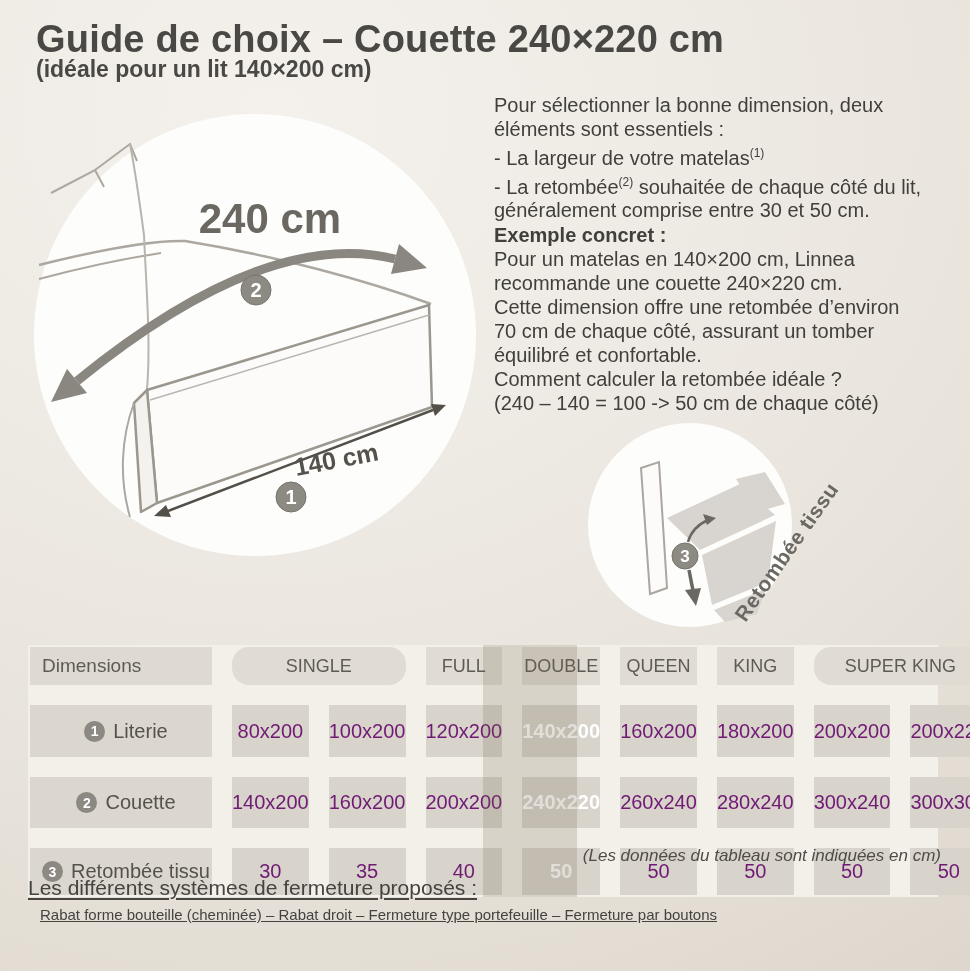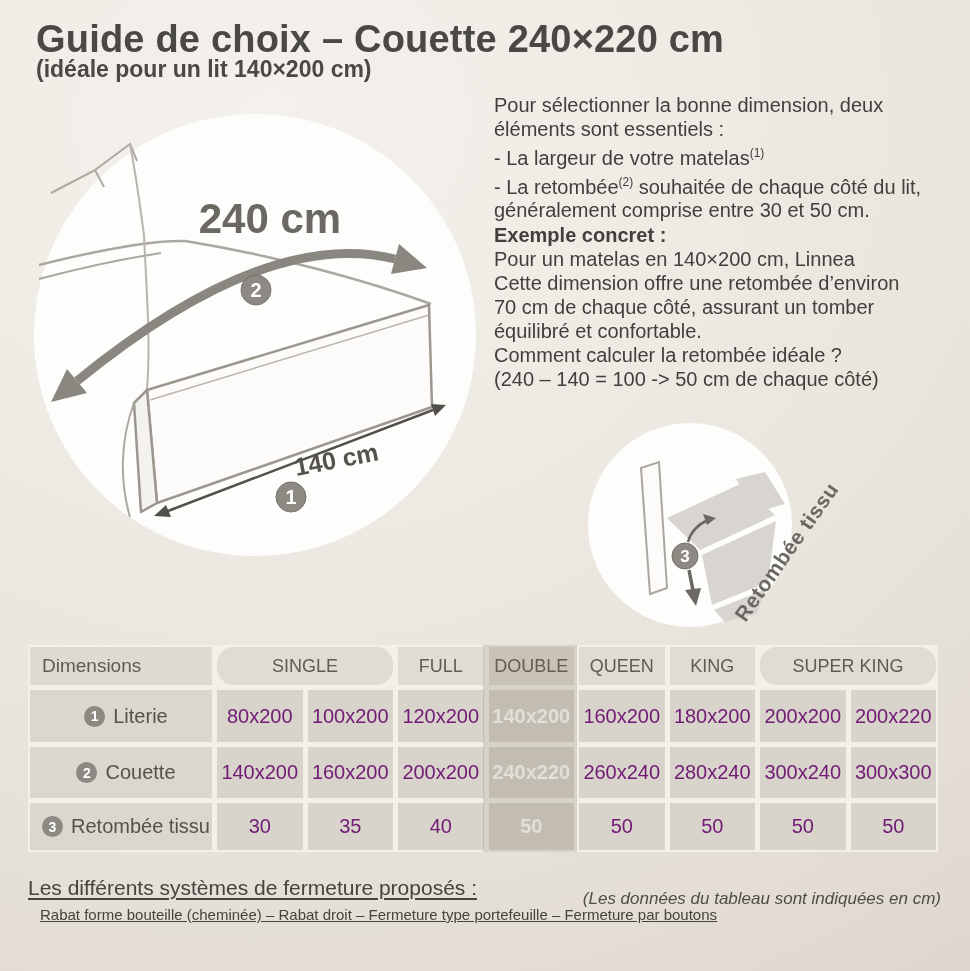--- a/index.html
+++ b/index.html
@@ -17,33 +17,33 @@
   .bold{font-weight:bold;}
   sup{font-size:12px;}
   .circle-big{left:33px;top:113px;width:444px;height:444px;border-radius:50%;}
   .circle-small{left:587px;top:422px;width:206px;height:206px;border-radius:50%;}
   .drop-label{left:730px;top:612px;transform:rotate(-55deg);transform-origin:0 0;
     font-size:21px;font-weight:bold;color:#6B6762;letter-spacing:.5px;white-space:nowrap;}
   
   .dim-table{
     left:28px;top:645px;width:910px;padding:2px;background:#F3F0EA;
     display:grid;grid-template-columns:182px repeat(8,1fr);
-    grid-template-rows:38px 52px 51px 47px;gap:5px;box-sizing:border-box;
+    grid-template-rows:38px 52px 51px 47px;gap:20px;box-sizing:border-box;
   }
   .dim-table>div{display:flex;align-items:center;justify-content:center;}
   .th{background:#E0DBD3;font-size:18px;color:#5E5B55;}
   .th.corner{justify-content:flex-start;padding-left:12px;font-size:19px;background:#DED9D1;}
   .span2{grid-column:span 2;border-radius:17px;}
   .rowlabel{background:#DBD6CE;justify-content:flex-start;padding-left:10px;font-size:20px;color:#55524C;gap:8px;}
   .cell{background:#D8D3CB;font-size:20px;color:#701a75;}
   .cell.hl{color:#FFFFFF;font-weight:bold;}
   .badge{flex:0 0 auto;width:21px;height:21px;border-radius:50%;background:#8C8882;color:#fff;
     font-size:14px;font-weight:bold;display:flex;align-items:center;justify-content:center;}
   .band{position:absolute;left:455px;top:0;bottom:0;width:94px;background:rgba(120,104,82,.21);pointer-events:none;}
-  .note{right:29px;top:846px;font-size:17px;font-style:italic;color:#4F4C47;margin-top:43px;}
+  .note{right:29px;top:846px;font-size:17px;font-style:italic;color:#4F4C47;}
   .closures-h{left:28px;top:876px;font-size:21px;color:#454340;text-decoration:underline;text-underline-offset:3px;}
   .closures-l{left:40px;top:906px;font-size:15px;color:#454340;white-space:nowrap;text-decoration:underline;}
   svg text{font-family:"Liberation Sans",sans-serif;}
 </style>
 </head>
 <body>
 
 <div class="stage">
 
   <div class="abs title">Guide de choix – Couette 240×220 cm</div>
@@ -53,20 +53,21 @@
     <div>Pour sélectionner la bonne dimension, deux</div>
     <div>éléments sont essentiels :</div>
     <div><span>- La largeur de votre matelas</span><sup>(1)</sup></div>
     <div><span>- La retombée</span><sup>(2)</sup><span> souhaitée de chaque côté du lit,</span></div>
     <div>généralement comprise entre 30 et 50 cm.</div>
   </div>
 
   <div class="abs textcol example">
     <div class="bold">Exemple concret :</div>
     <div>Pour un matelas en 140×200 cm, Linnea</div>
+    <div>recommande une couette 240×220 cm.</div>
     <div>Cette dimension offre une retombée d’environ</div>
     <div>70 cm de chaque côté, assurant un tomber</div>
     <div>équilibré et confortable.</div>
     <div>Comment calculer la retombée idéale ?</div>
     <div>(240 – 140 = 100 -&gt; 50 cm de chaque côté)</div>
   </div>
 
   <div class="abs circle-big">
     <svg viewBox="0 0 444 444" width="444" height="444">
       <circle cx="222" cy="222" r="221" fill="#FDFDFB"></circle>

